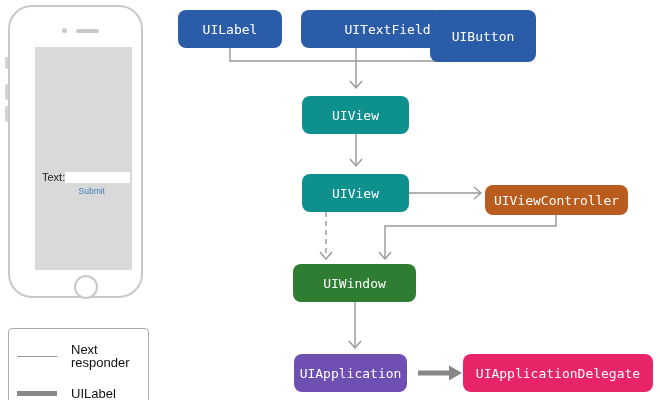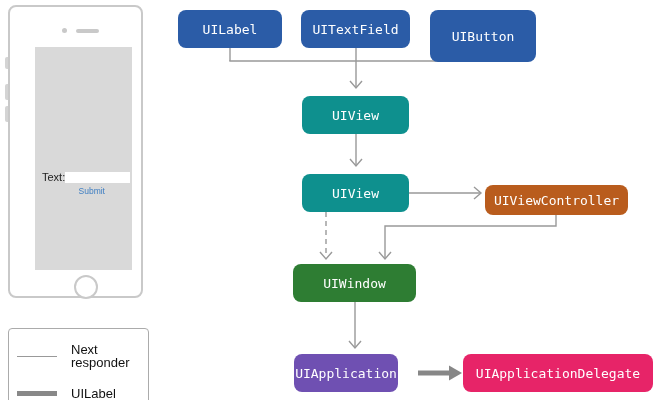--- a/index.html
+++ b/index.html
@@ -11,21 +11,21 @@
   .head{stroke:#999999;stroke-width:1.4;fill:none;}
   .thick{stroke:#878787;stroke-width:5;fill:none;}
   .thickhead{fill:#878787;stroke:none;}
 
   .node{position:absolute;display:flex;align-items:center;justify-content:center;
         border-radius:8px;color:#ffffff;font-family:"DejaVu Sans Mono",monospace;
         font-size:13px;white-space:nowrap;text-align:right;}
 
   
   .phone-body{position:absolute;left:8px;top:5px;width:135px;height:293px;
-              border:2px solid #C9C9C9;border-radius:8px;background:#fff;box-sizing:border-box;}
+              border:2px solid #C9C9C9;border-radius:24px;background:#fff;box-sizing:border-box;}
   .side-btn{position:absolute;left:5px;width:3px;background:#D4D4D4;border-radius:2px 0 0 2px;}
   .camera-dot{position:absolute;left:52px;top:21px;width:5px;height:5px;border-radius:50%;background:#C9C9C9;}
   .speaker-slot{position:absolute;left:66px;top:22px;width:23px;height:4px;border-radius:2px;background:#C9C9C9;}
   .phone-screen{position:absolute;left:25px;top:40px;width:97px;height:223px;background:#D9D9D9;}
   .screen-text-label{position:absolute;left:7px;top:124px;font-size:11px;color:#222;}
   .screen-input{position:absolute;left:30px;top:125px;width:65px;height:11px;background:#ffffff;
                 border:none;outline:none;padding:0 2px;font-size:9px;box-sizing:border-box;}
   .screen-submit{position:absolute;left:40px;top:139px;width:30px;text-align:right;
                  font-size:8.5px;color:#3E7EC2;cursor:pointer;}
   .home-button{position:absolute;left:64px;top:268px;width:24px;height:24px;border-radius:50%;
@@ -66,27 +66,27 @@
     <path class="head" d="M379,252 L385,259 L391,252"></path>
 
     <path class="thin" d="M355,302 V348"></path>
     <path class="head" d="M349,341 L355,348 L361,341"></path>
 
     <path class="thick" d="M418,373 H449"></path>
     <polygon class="thickhead" points="449,365.5 462,373 449,380.5"></polygon>
   </svg>
 
   <div class="node" style="left: 178px; top: 10px; width: 104px; height: 38px; background-color: rgb(43, 92, 167);">UILabel</div>
-  <div class="node" style="left: 301px; top: 10px; width: 109px; height: 38px; background-color: rgb(43, 92, 167);">UITextField</div>
+  <div class="node" style="left: 301px; top: 10px; width: 109px; height: 38px; background-color: rgb(43, 92, 167); padding-left: 32px;">UITextField</div>
   <div class="node" style="left: 430px; top: 10px; width: 106px; height: 52px; background-color: rgb(43, 92, 167);">UIButton</div>
   <div class="node" style="left: 302px; top: 96px; width: 107px; height: 38px; background-color: rgb(14, 144, 142);">UIView</div>
   <div class="node" style="left: 302px; top: 174px; width: 107px; height: 38px; background-color: rgb(14, 144, 142);">UIView</div>
   <div class="node" style="left: 485px; top: 185px; width: 143px; height: 30px; background-color: rgb(185, 92, 29);">UIViewController</div>
   <div class="node" style="left: 293px; top: 264px; width: 123px; height: 38px; background-color: rgb(46, 125, 51);">UIWindow</div>
-  <div class="node" style="left: 294px; top: 354px; width: 104px; height: 38px; background-color: rgb(111, 80, 178);">UIApplication</div>
+  <div class="node" style="left: 294px; top: 354px; width: 113px; height: 38px; background-color: rgb(111, 80, 178);">UIApplication</div>
   <div class="node" style="left: 463px; top: 354px; width: 190px; height: 38px; background-color: rgb(231, 36, 104);">UIApplicationDelegate</div>
 
   <div class="side-btn" style="top:57px;height:12px;"></div>
   <div class="side-btn" style="top:84px;height:16px;"></div>
   <div class="side-btn" style="top:106px;height:16px;"></div>
   <div class="phone-body">
     <div class="camera-dot"></div>
     <div class="speaker-slot"></div>
     <div class="phone-screen">
       <span class="screen-text-label">Text:</span>

